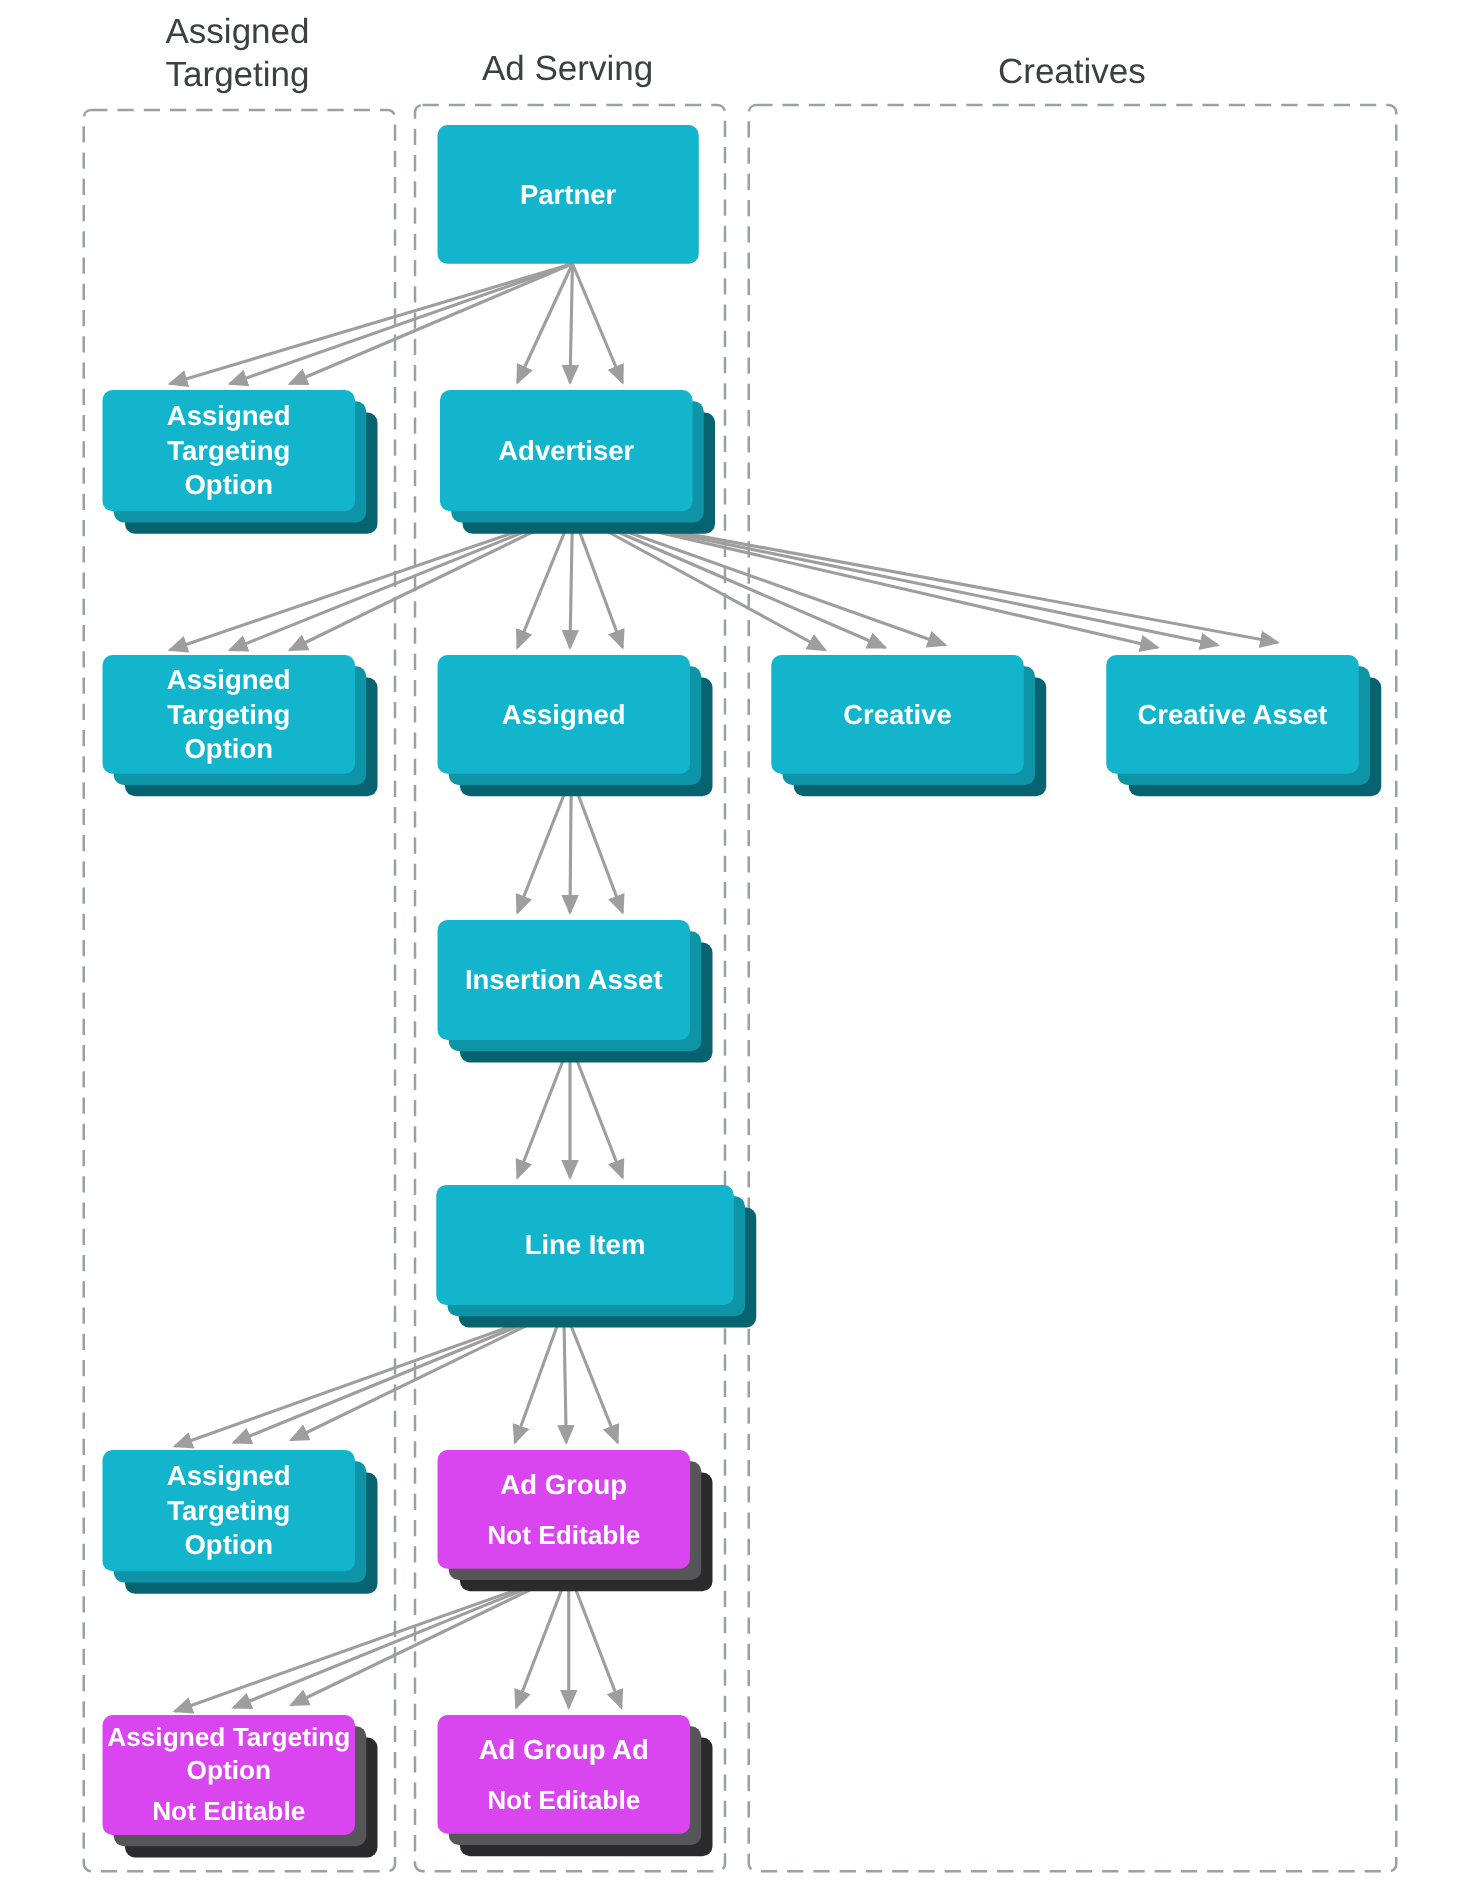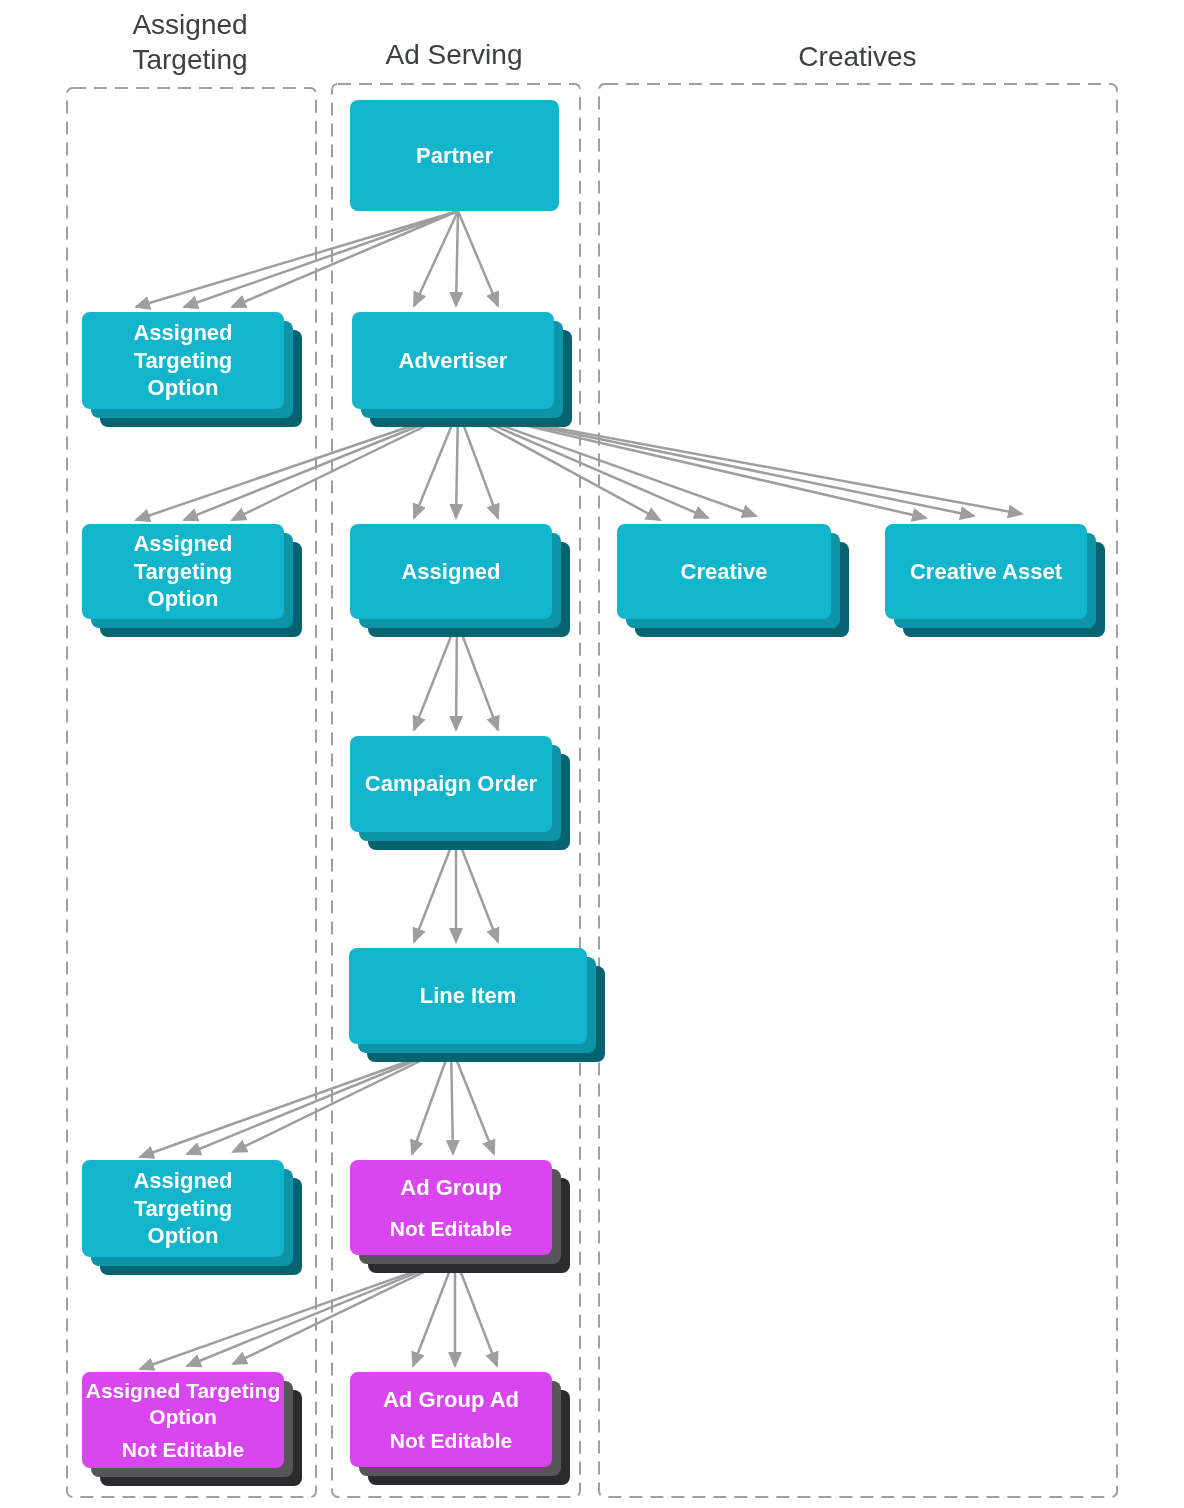--- a/index.html
+++ b/index.html
@@ -89,21 +89,21 @@
   #node-ato-line-item .label { max-width: 130px; }
   #node-ato-ad-group .label  { max-width: 195px; font-size: 21px; line-height: 1.2; }
   #node-ato-ad-group .sublabel { margin-top: 9px; }
 
   
   #node-partner        { left: 350px; top: 100px;  width: 209px; height: 111px; }
   #node-advertiser     { left: 352px; top: 312px;  width: 202px; height: 97px;  }
   #node-ato-partner    { left: 82px;  top: 312px;  width: 202px; height: 97px;  }
   #node-ato-advertiser { left: 82px;  top: 524px;  width: 202px; height: 95px;  }
   #node-campaign       { left: 350px; top: 524px;  width: 202px; height: 95px;  }
-  #node-creative       { left: 617px; top: 524px;  width: 202px; height: 95px; padding-left: 12px;  }
+  #node-creative       { left: 617px; top: 524px;  width: 202px; height: 95px;  }
   #node-creative-asset { left: 885px; top: 524px;  width: 202px; height: 95px;  }
   #node-insertion-order{ left: 350px; top: 736px;  width: 202px; height: 96px;  }
   #node-line-item      { left: 349px; top: 948px;  width: 202px; height: 96px; padding-left: 36px;  }
   #node-ato-line-item  { left: 82px;  top: 1160px; width: 202px; height: 97px;  }
   #node-ad-group       { left: 350px; top: 1160px; width: 202px; height: 95px;  }
   #node-ato-ad-group   { left: 82px;  top: 1372px; width: 202px; height: 96px;  }
   #node-ad-group-ad    { left: 350px; top: 1372px; width: 202px; height: 95px;  }
 </style>
 </head>
 <body>
@@ -217,21 +217,21 @@
     <div class="stack-layer stack-mid"></div>
     <div class="face">
       <span class="label">Assigned</span>
     </div>
   </div>
 
   <div class="node editable" id="node-insertion-order">
     <div class="stack-layer stack-back"></div>
     <div class="stack-layer stack-mid"></div>
     <div class="face">
-      <span class="label">Campaign Order</span>
+      <span class="label">Insertion Asset</span>
     </div>
   </div>
 
   <div class="node editable" id="node-line-item">
     <div class="stack-layer stack-back"></div>
     <div class="stack-layer stack-mid"></div>
     <div class="face">
       <span class="label">Line Item</span>
     </div>
   </div>

